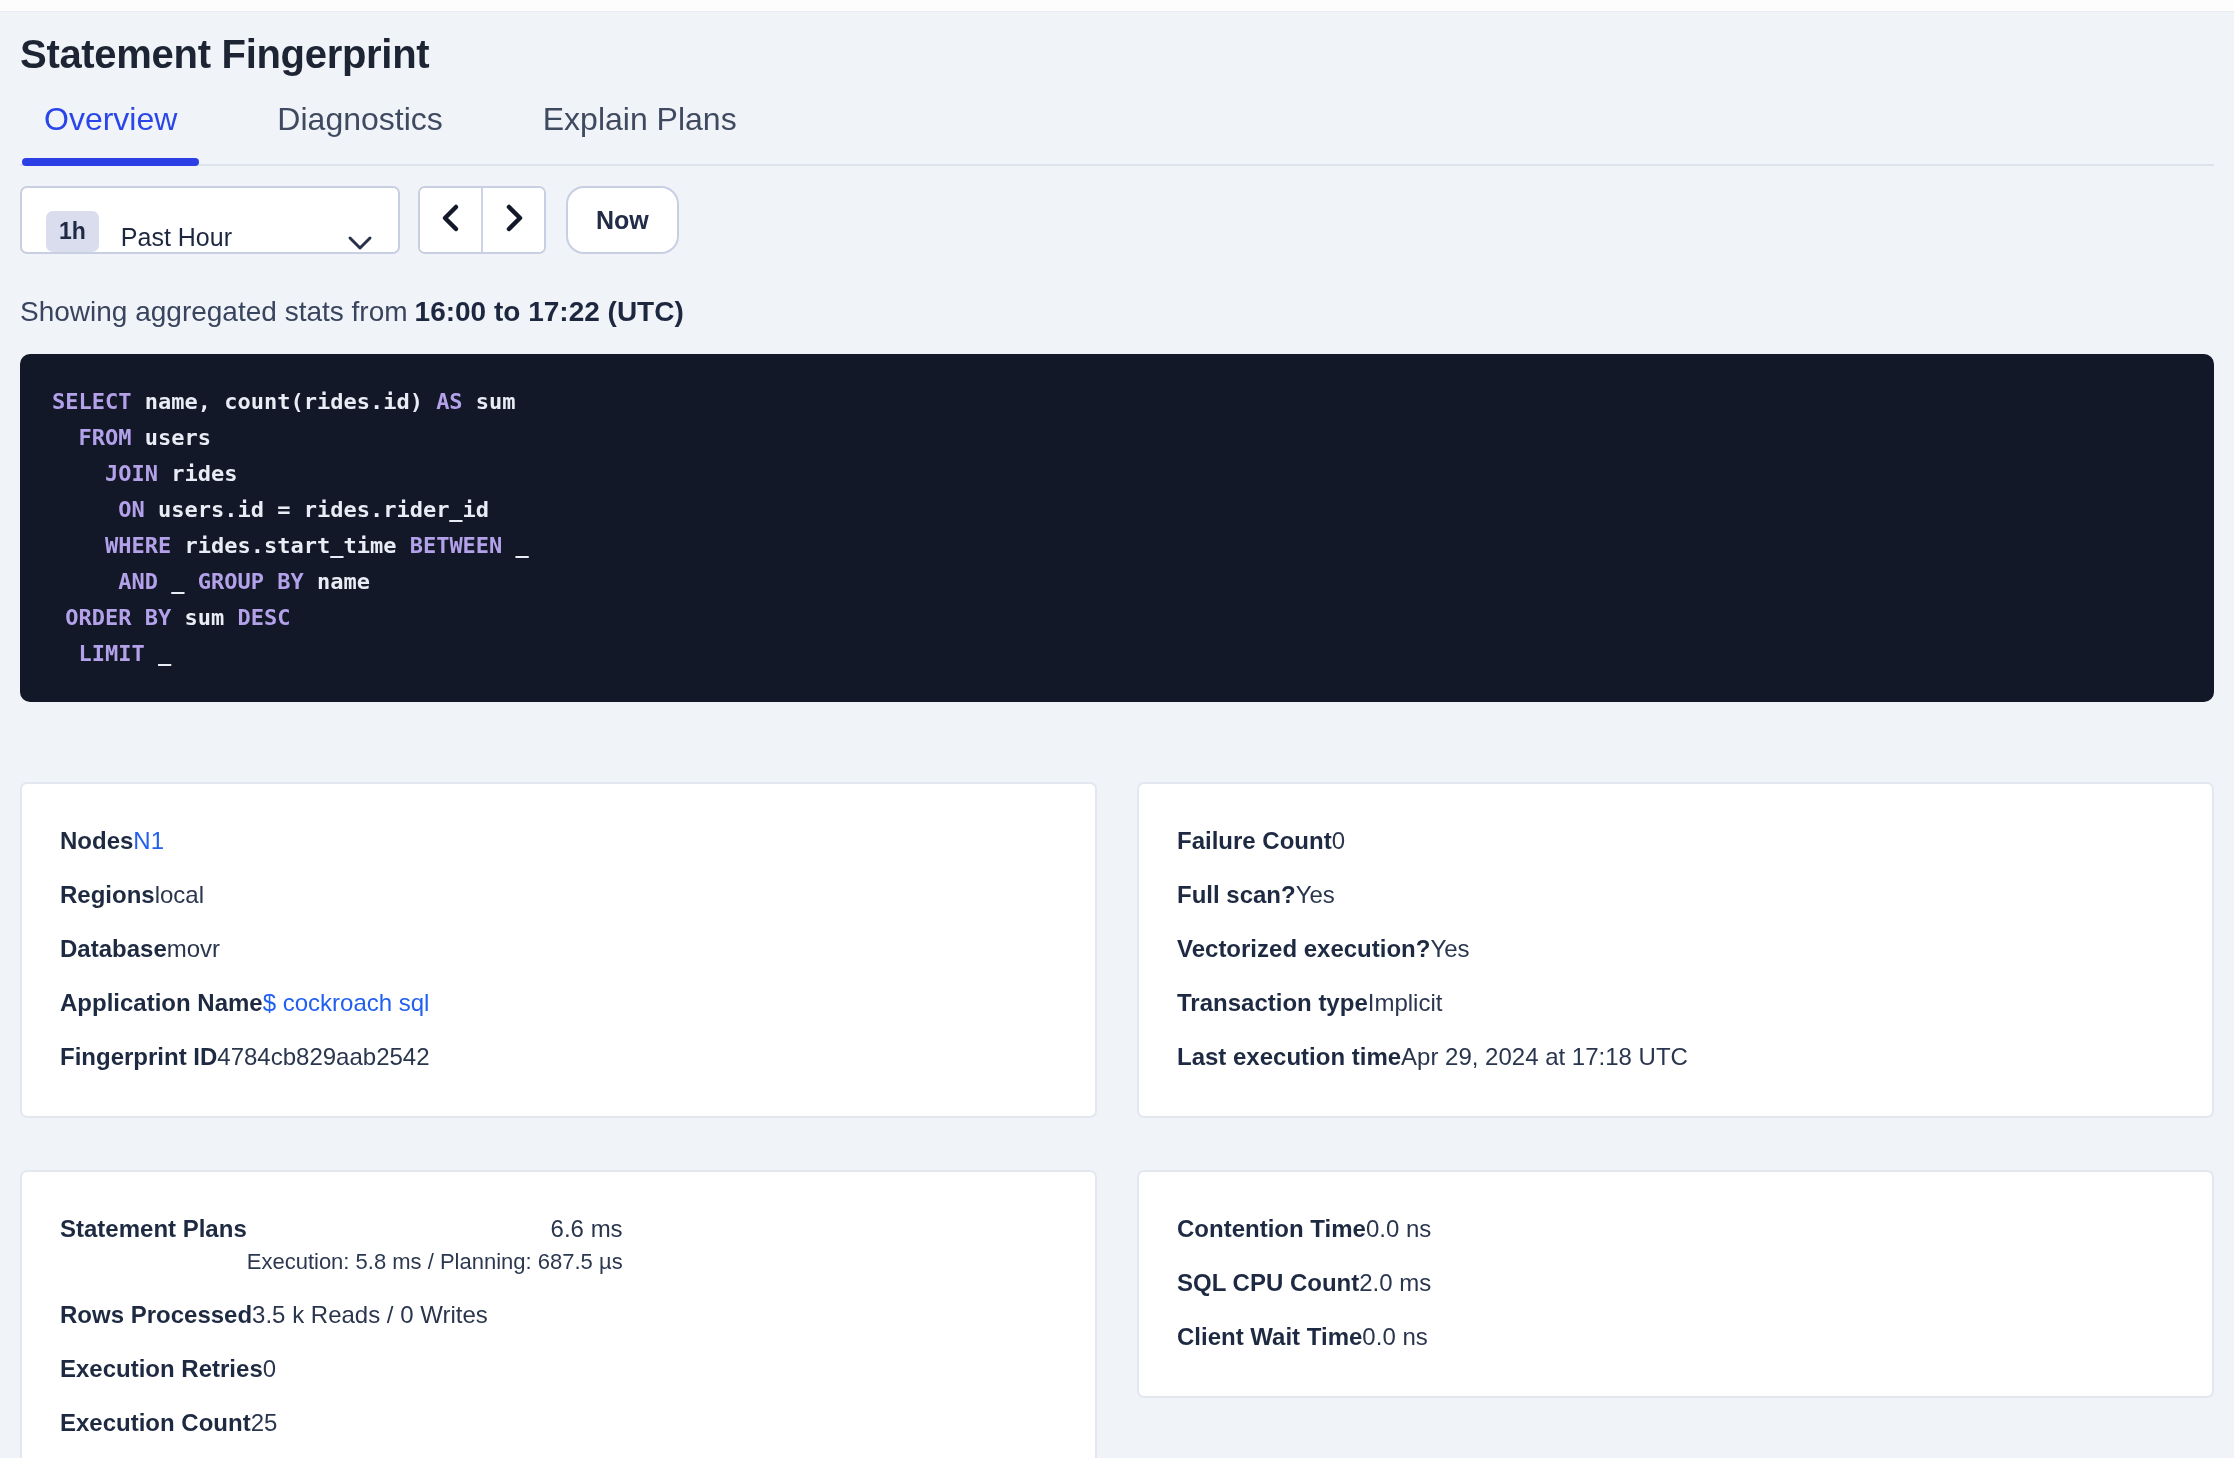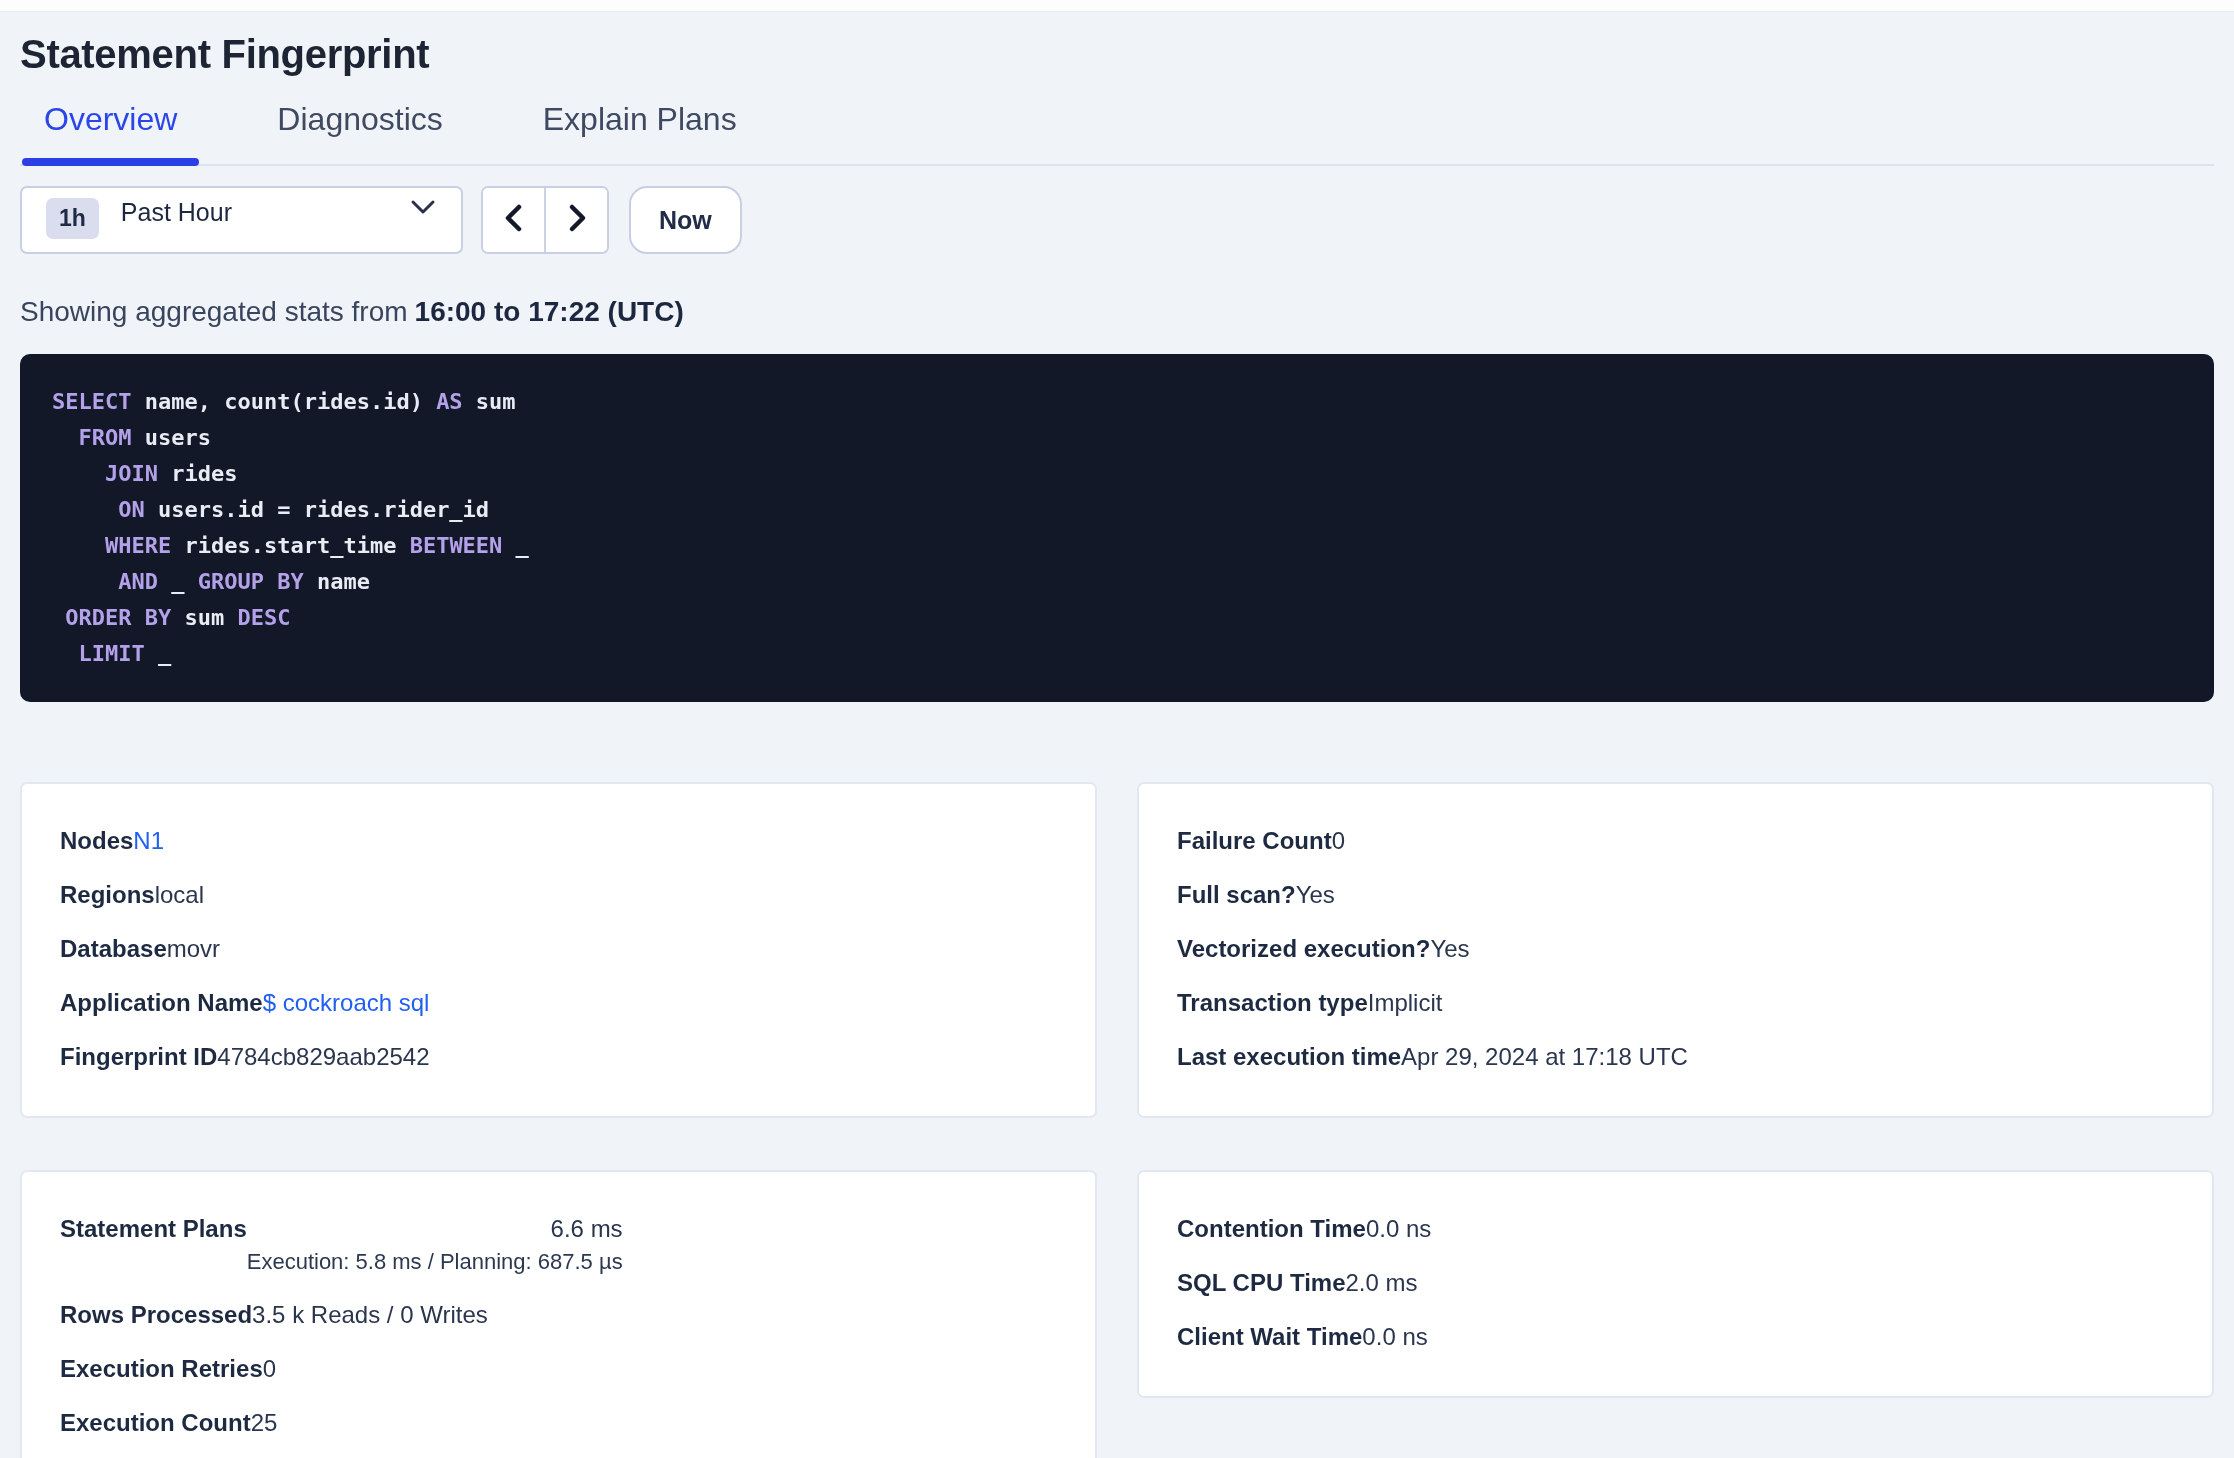--- a/index.html
+++ b/index.html
@@ -41,26 +41,26 @@
     position: absolute;
     left: 0; right: 0; bottom: -2px;
     height: 8px;
     border-radius: 4px;
     background: #2b3fe4;
   }
 
   
   .picker-row { margin-top: 20px; display: flex; align-items: center; }
   .dropdown {
-    width: 443px; height: 68px;
+    width: 380px; height: 68px;
     background: #fff;
     border: 2px solid #c9cfe2;
     border-radius: 7px;
-    display: flex; align-items: flex-start;
-    padding: 10px 24px;
+    display: flex; align-items: flex-end;
+    padding: 0 24px;
     cursor: pointer;
   }
   .badge-1h {
     background: #d9ddee;
     border-radius: 7px;
     padding: 7px 13px;
     font-weight: 700;
     font-size: 23px;
     color: #1f2a45;
   }
@@ -289,21 +289,21 @@
         </div>
       </div>
     <div class="card">
         <div class="card-row">
           <span class="row-label">Contention Time</span>
           <span class="row-valwrap">
             <div class="row-value">0.0 ns</div>
           </span>
         </div>
         <div class="card-row">
-          <span class="row-label">SQL CPU Time</span>
+          <span class="row-label">SQL CPU Count</span>
           <span class="row-valwrap">
             <div class="row-value">2.0 ms</div>
           </span>
         </div>
         <div class="card-row">
           <span class="row-label">Client Wait Time</span>
           <span class="row-valwrap">
             <div class="row-value">0.0 ns</div>
           </span>
         </div>

